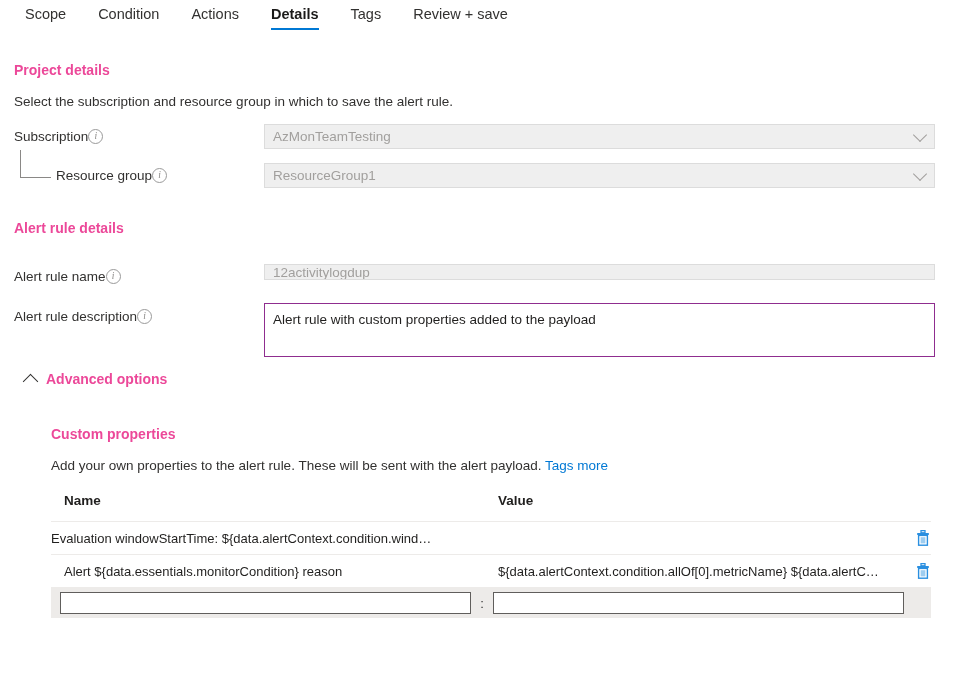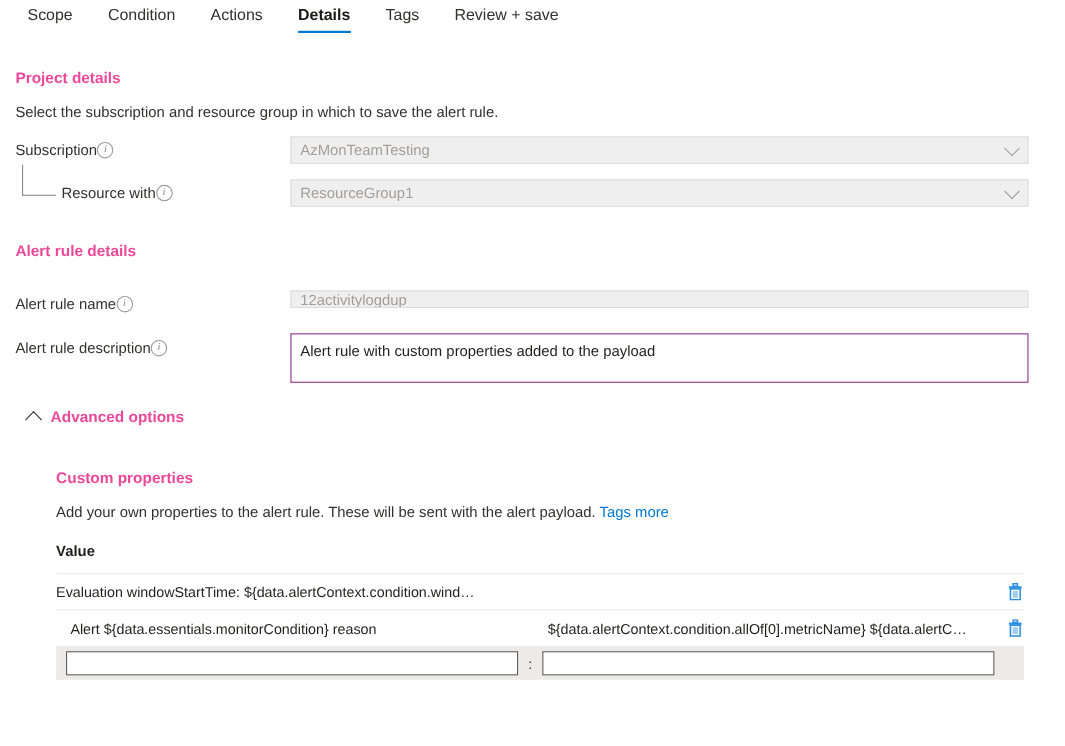--- a/index.html
+++ b/index.html
@@ -274,21 +274,21 @@
 <div class="body-text" style="left:14px; top:94px;">Select the subscription and resource group in which to save the alert rule.</div>
 
 <div class="form-label" style="left:14px; top:129px;">
   <span>Subscription</span>
   <span class="info-icon">i</span>
 </div>
 
 <div class="tree-connector" style="left:20px; top:150px; width:30px; height:27px;"></div>
 
 <div class="form-label" style="left:56px; top:168px;">
-  <span>Resource with</span>
+  <span>Resource group</span>
   <span class="info-icon">i</span>
 </div>
 
 <div class="select-wrap" style="left:264px; top:124px; width:671px; height:25px;">
   <div class="select-box">
     <span>AzMonTeamTesting</span>
   </div>
   <span class="chevron-down"></span>
 </div>
 
@@ -306,36 +306,37 @@
   <span class="info-icon">i</span>
 </div>
 
 <input class="field disabled" style="left: 264px; top: 264px; width: 671px; height: 16px;" disabled="" value="12activitylogdup">
 
 <div class="form-label" style="left:14px; top:309px;">
   <span>Alert rule description</span>
   <span class="info-icon">i</span>
 </div>
 
-<textarea class="textarea-field" style="left: 264px; top: 303px; width: 671px; height: 45px;">Alert rule with custom properties added to the payload</textarea>
+<textarea class="textarea-field" style="left: 264px; top: 303px; width: 671px; height: 54px;">Alert rule with custom properties added to the payload</textarea>
 
 <div class="advanced-row" style="left:25px; top:371px;">
   <span class="chevron-up"></span>
   <span class="advanced-label">Advanced options</span>
 </div>
 
 <div class="section-title" style="left:51px; top:426px;">Custom properties</div>
 
 <div class="body-text" style="left:51px; top:458px;">
   <span>Add your own properties to the alert rule. These will be sent with the alert payload.</span>
   <a class="link">Tags more</a>
 </div>
 
 <div class="prop-table">
   <div class="prop-head">
+    <div class="col-name">Name</div>
     <div class="col-value">Value</div>
   </div>
 
   <div class="prop-row">
     <div class="col-value">Evaluation windowStartTime: ${data.alertContext.condition.window...</div>
     <div class="trash">
       <svg width="14" height="16" viewBox="0 0 14 16" aria-hidden="true">
         <rect x="5" y="0.6" width="4" height="2.2" fill="none" stroke="#2a8fe0" stroke-width="1.3"></rect>
         <rect x="1.2" y="3" width="11.6" height="2" fill="#2a8fe0"></rect>
         <rect x="2.6" y="5.4" width="8.8" height="9.8" fill="none" stroke="#2a8fe0" stroke-width="1.4"></rect>

